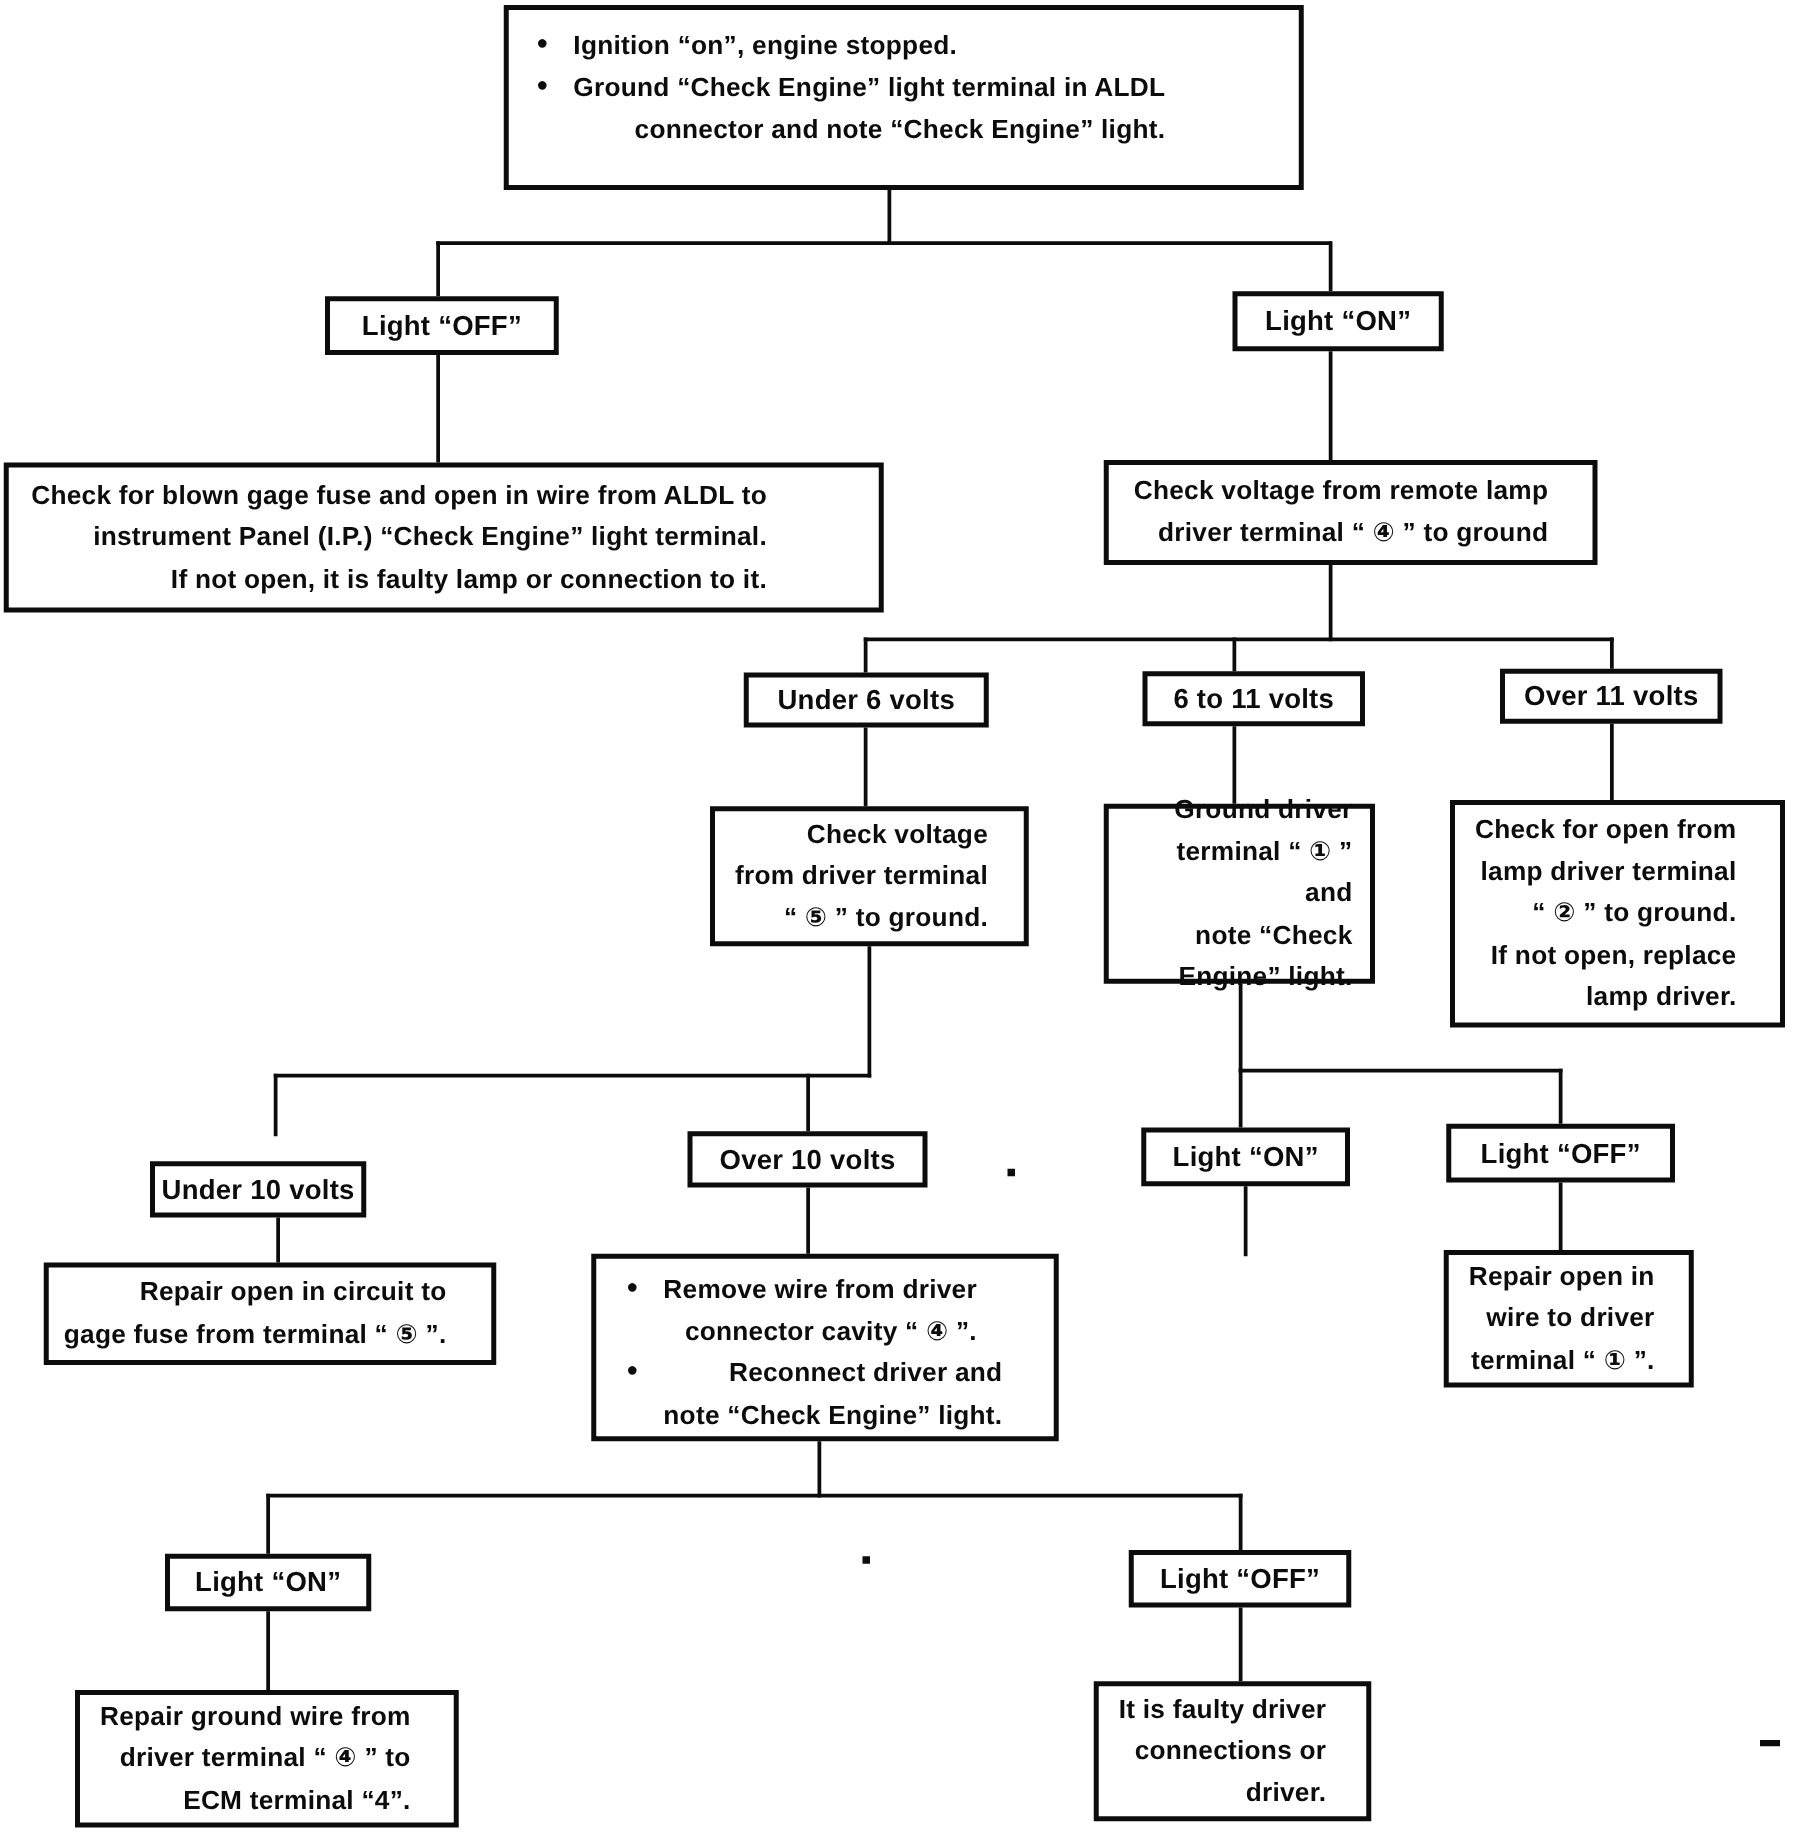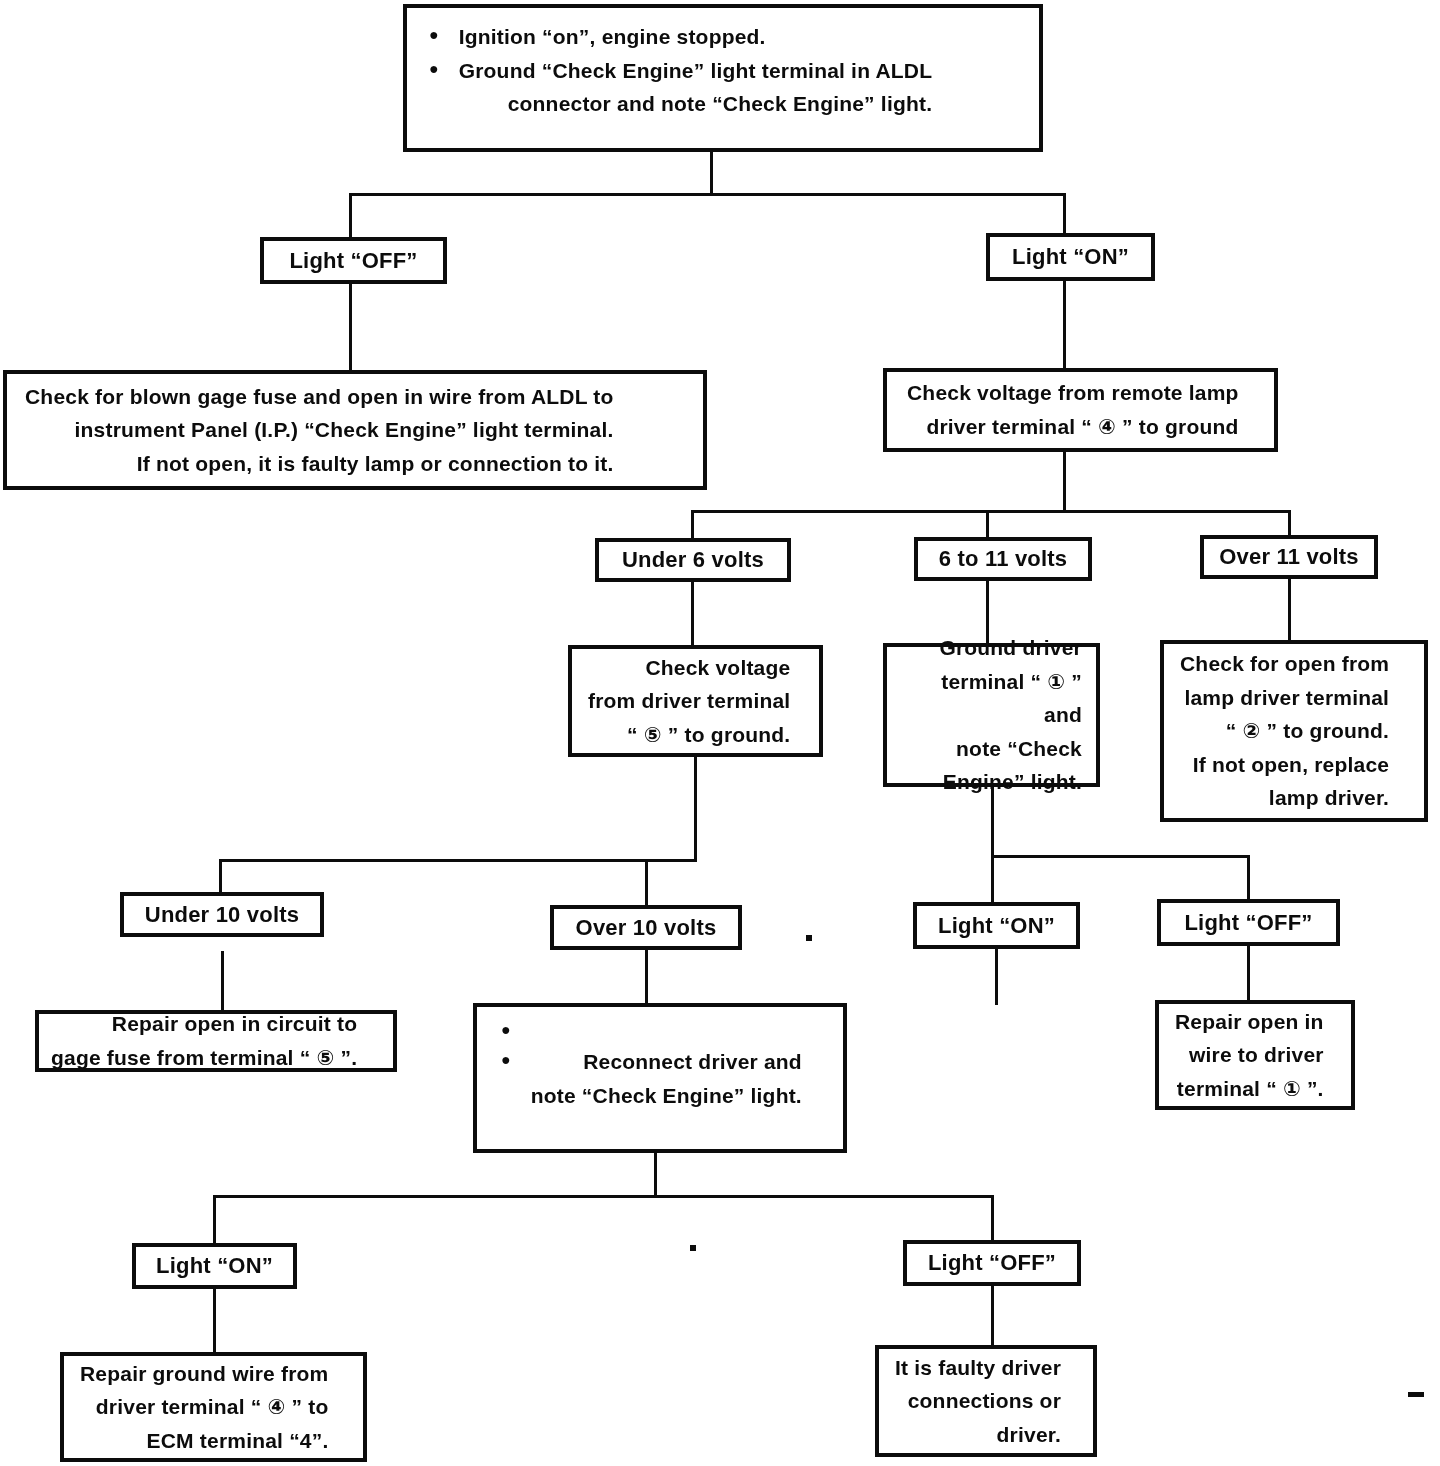--- a/index.html
+++ b/index.html
@@ -132,40 +132,42 @@
 Engine” light.</span>
   </div>
   <div class="box pad" style="left:1160px;top:640px;width:268px;height:182px;padding-left:16px">
     <span class="txt">Check for open from
 lamp driver terminal
 “ ② ” to ground.
 If not open, replace
 lamp driver.</span>
   </div>
 
-  <div class="box center label" style="left:120px;top:892px;width:204px;height:45px">
+  <div class="box center label" style="left:120px;top:929px;width:173px;height:45px">
     <span class="txt">Under 10 volts</span>
   </div>
   <div class="box center label" style="left:550px;top:905px;width:192px;height:45px">
     <span class="txt">Over 10 volts</span>
   </div>
   <div class="box center label" style="left:913px;top:902px;width:167px;height:47px">
     <span class="txt">Light “ON”</span>
   </div>
   <div class="box center label" style="left:1157px;top:899px;width:183px;height:47px">
     <span class="txt">Light “OFF”</span>
   </div>
 
-  <div class="box pad" style="left:35px;top:1010px;width:362px;height:62px;padding-left:12px">
+  <div class="box pad" style="left:35px;top:1010px;width:362px;height:82px;padding-left:12px">
     <span class="txt">Repair open in circuit to
 gage fuse from terminal “ ⑤ ”.</span>
   </div>
   <div class="box bullets" style="left:473px;top:1003px;width:374px;height:150px;padding:8px 10px 0 24px">
     <div class="brow">
       <span class="bdot">●</span>
+      <span class="txt">Remove wire from driver
+connector cavity “ ④ ”.</span>
     </div>
     <div class="brow">
       <span class="bdot">●</span>
       <span class="txt">Reconnect driver and
 note “Check Engine” light.</span>
     </div>
   </div>
   <div class="box pad" style="left:1155px;top:1000px;width:200px;height:110px;padding-left:16px">
     <span class="txt">Repair open in
 wire to driver

